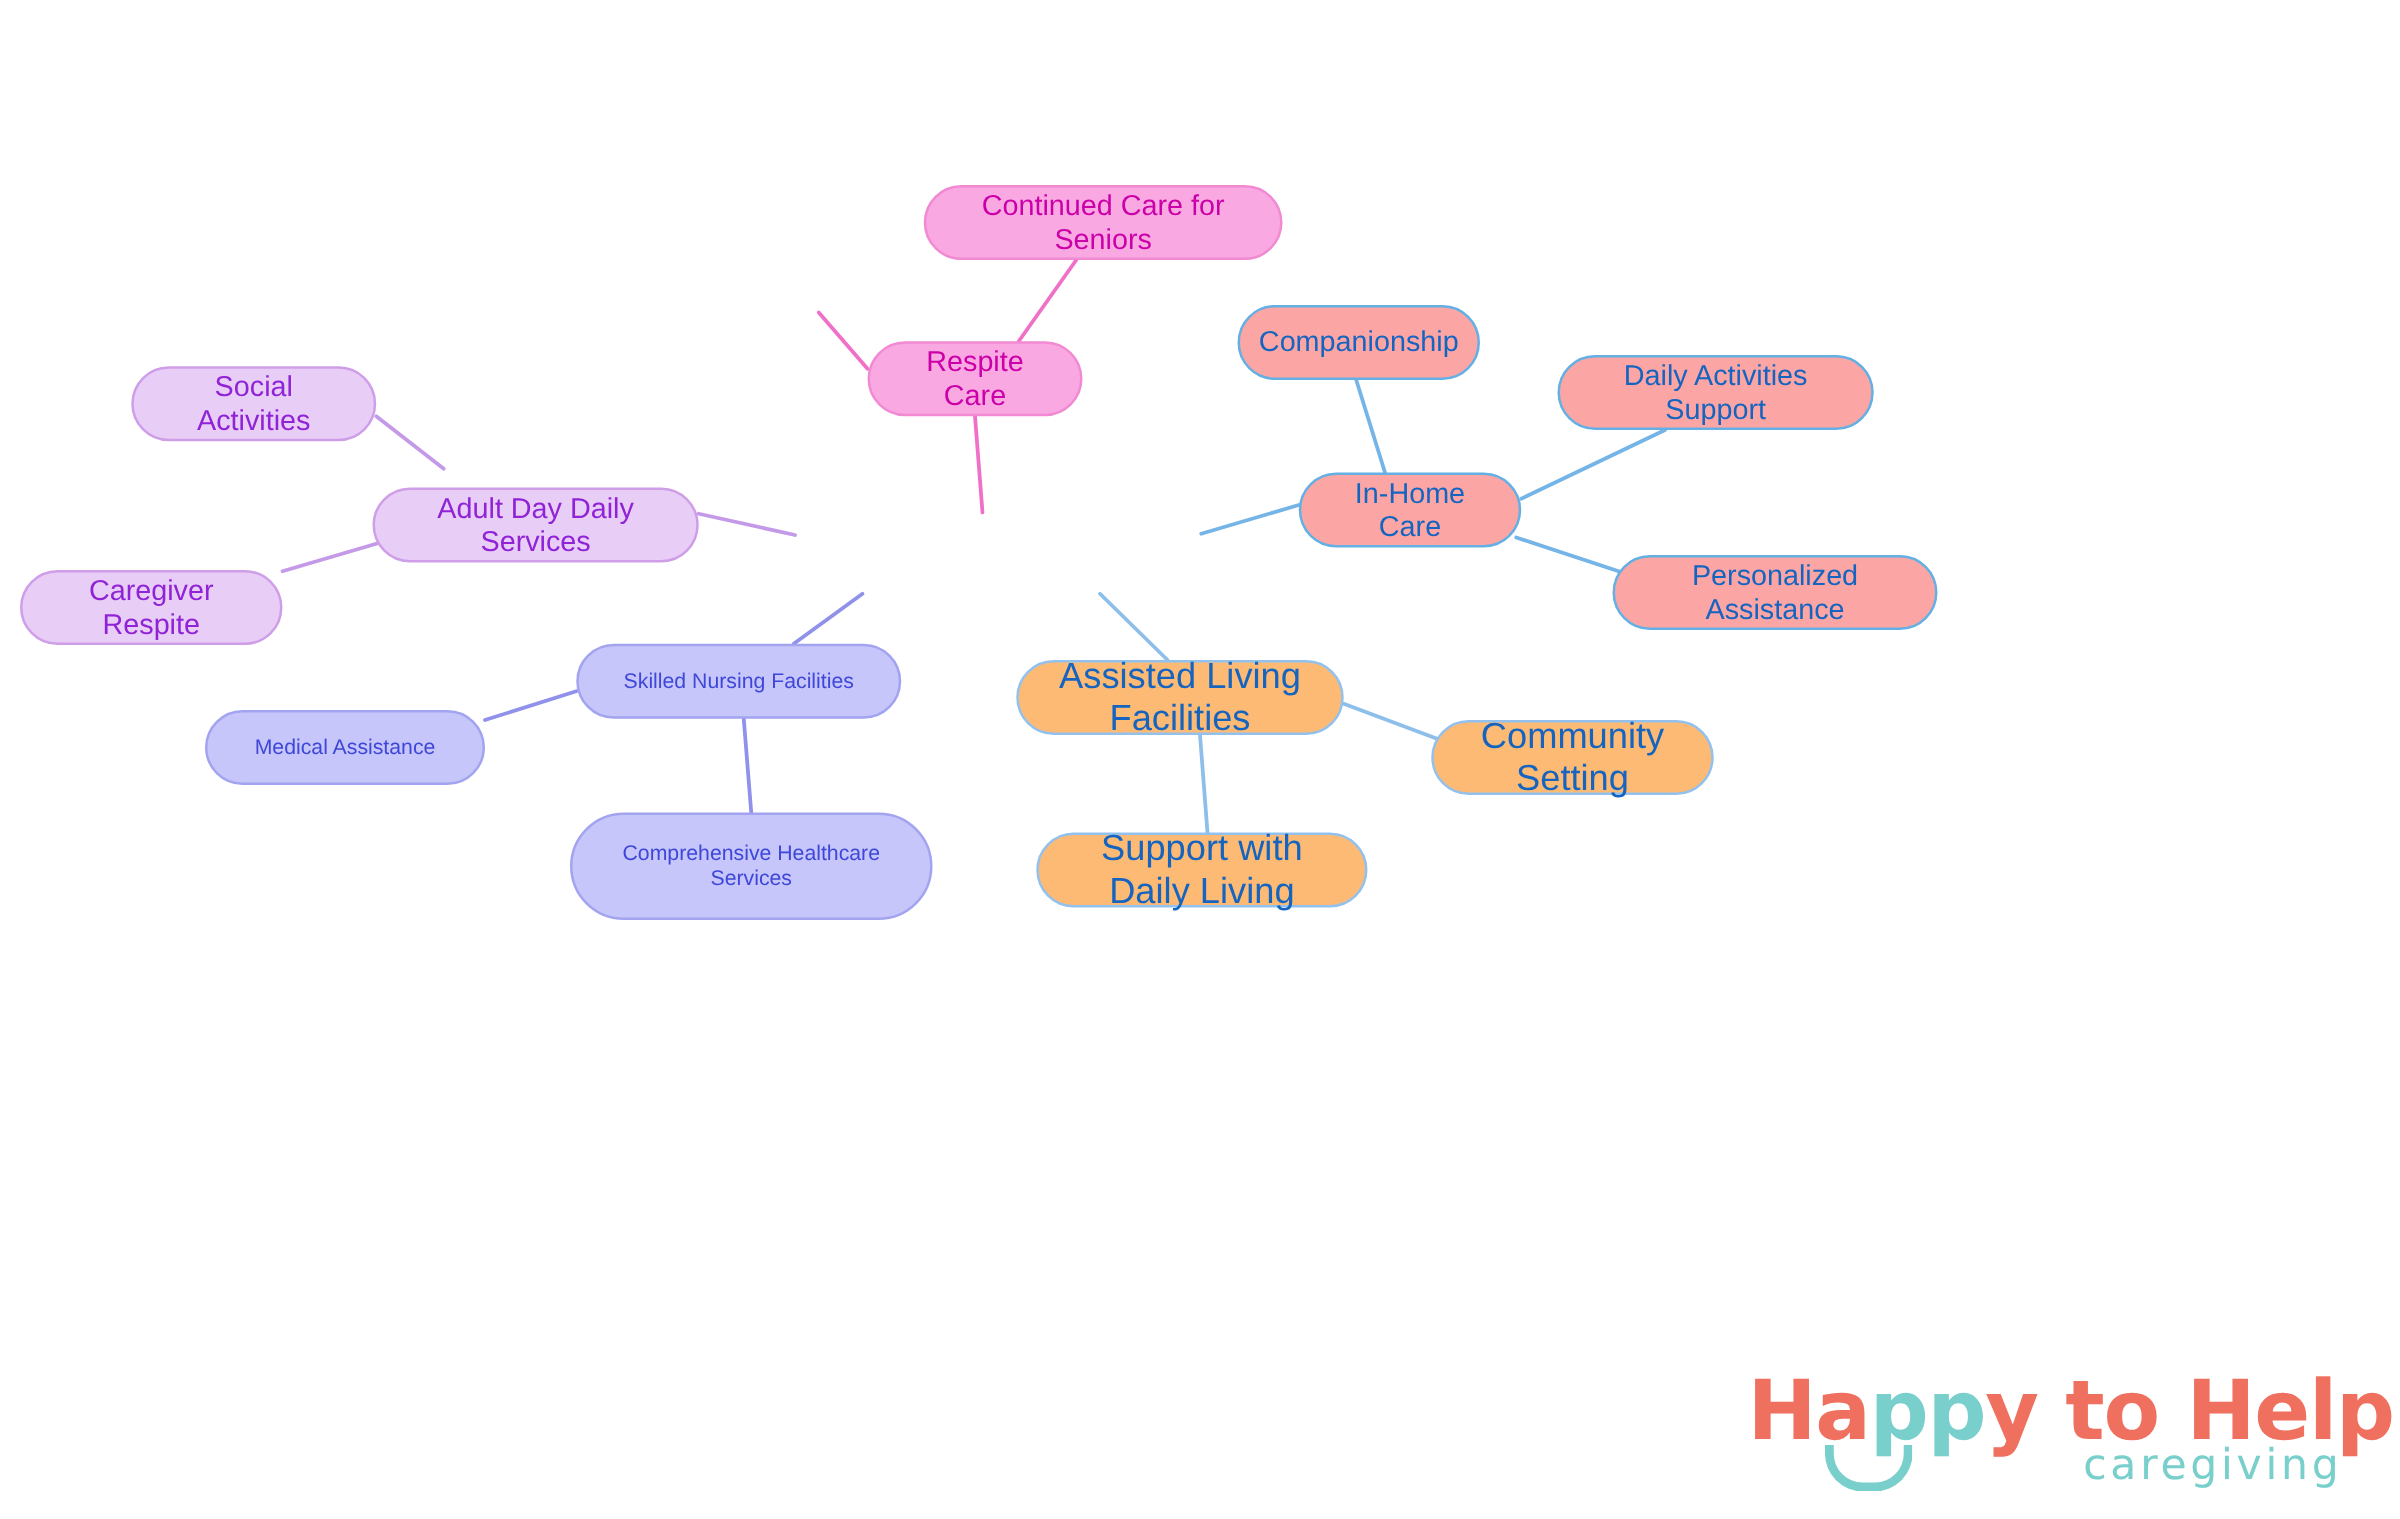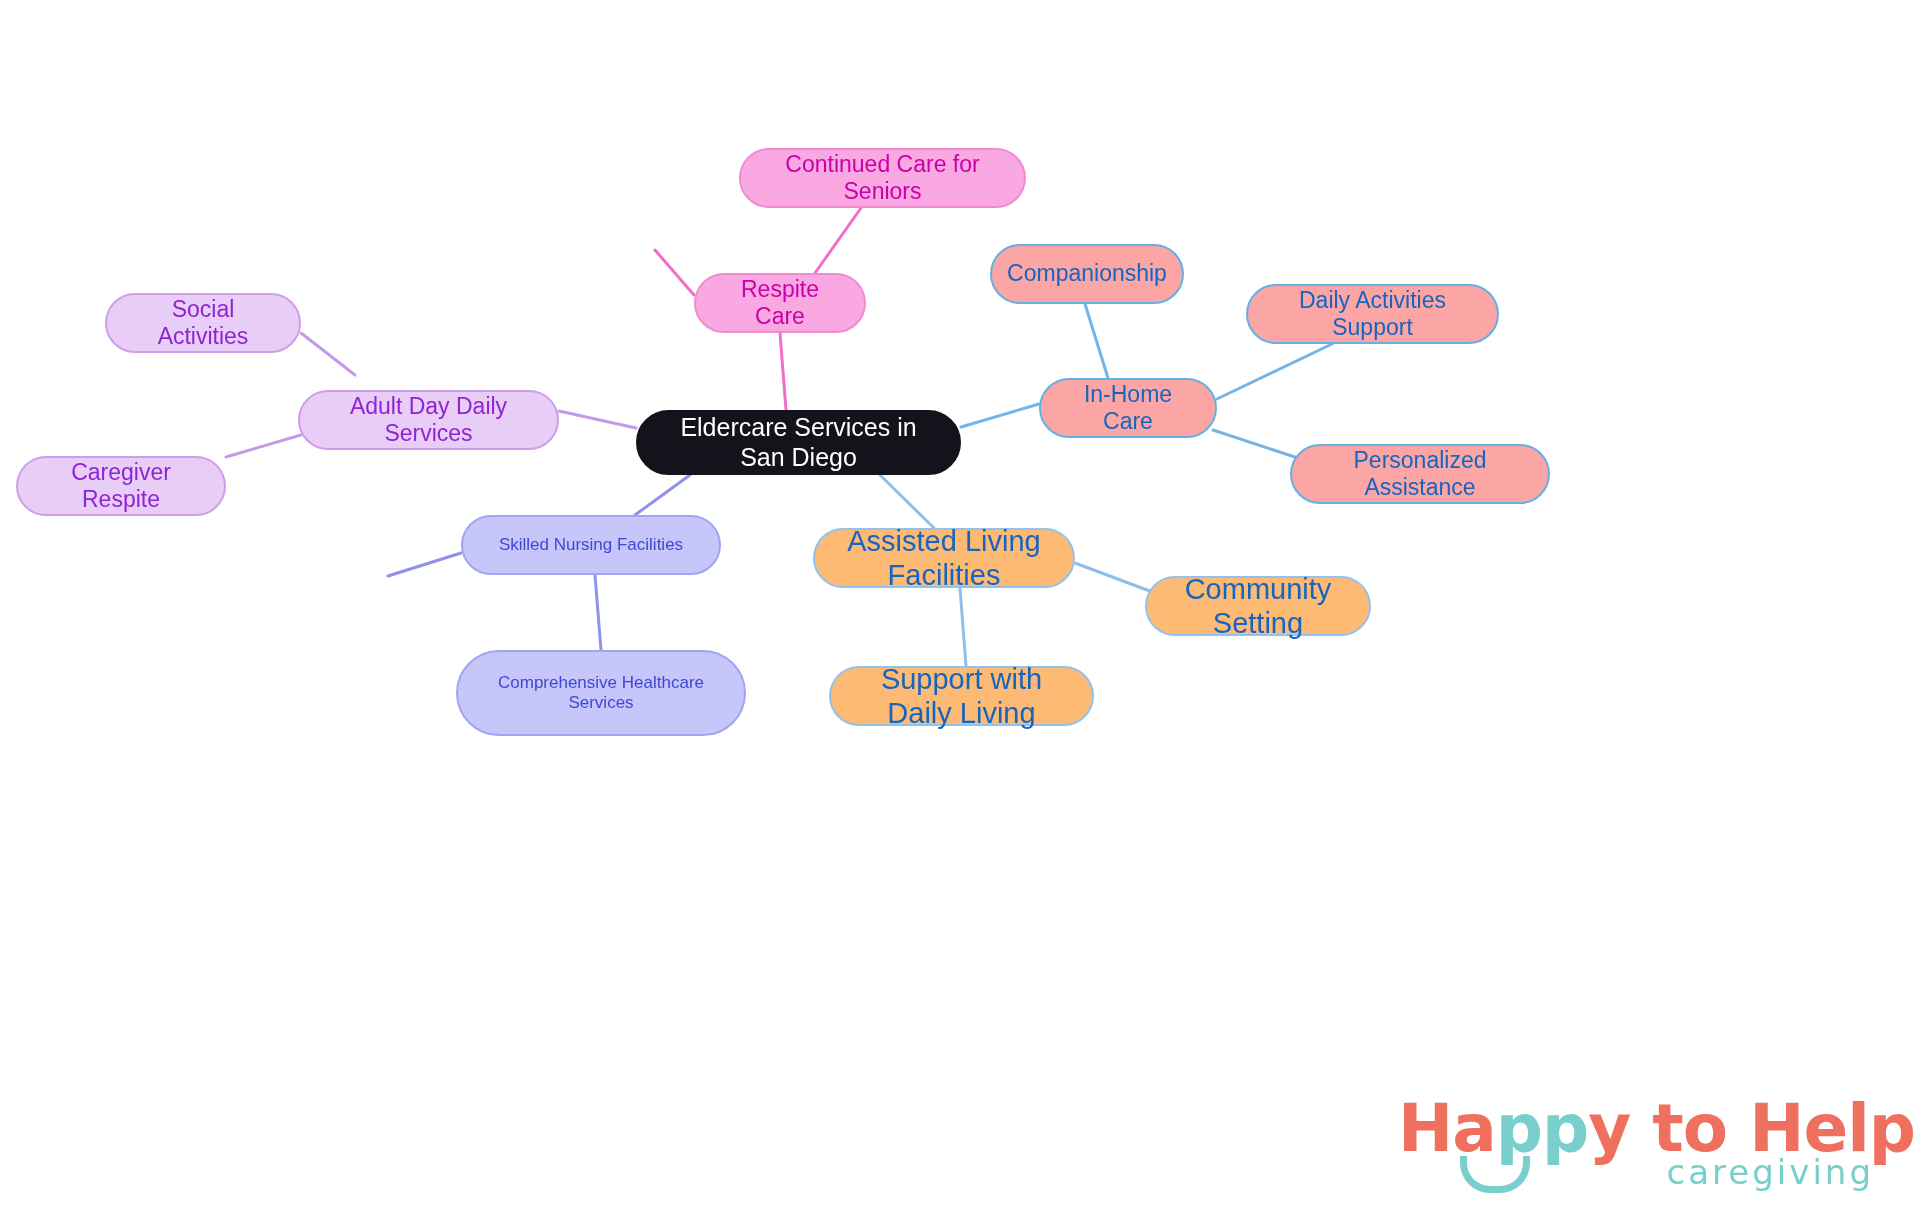--- a/index.html
+++ b/index.html
@@ -144,27 +144,27 @@
       <line x1="1075" y1="563" x2="1163" y2="596" stroke="#8dbfea" stroke-width="3" stroke-linecap="round"></line>
       <line x1="960" y1="588" x2="966" y2="666" stroke="#8dbfea" stroke-width="3" stroke-linecap="round"></line>
     </svg>
 
   <div id="logo">
     <div class="logo-word"><span class="lg-coral">Ha</span><span class="lg-teal">pp</span><span class="lg-coral">y to Help</span></div>
     <div class="logo-smile"></div>
     <div class="logo-sub">caregiving</div>
   </div>
 
-<div class="node node-root" style="left: 636px; top: 410px; width: 325px; height: 65px;">Eldercare Services in San Diego</div>
     <div class="node fam-pink" style="left: 694px; top: 273px; width: 172px; height: 60px;">Respite Care</div>
     <div class="node fam-pink" style="left: 739px; top: 148px; width: 287px; height: 60px;">Continued Care for Seniors</div>
     <div class="node fam-purple" style="left: 298px; top: 370px; width: 261px; height: 60px;">Adult Day Daily Services</div>
     <div class="node fam-purple" style="left: 105px; top: 273px; width: 196px; height: 60px;">Social Activities</div>
     <div class="node fam-purple" style="left: 16px; top: 436px; width: 210px; height: 60px;">Caregiver Respite</div>
     <div class="node fam-periwinkle" style="left: 461px; top: 515px; width: 260px; height: 60px;">Skilled Nursing Facilities</div>
+    <div class="node fam-periwinkle" style="left: 164px; top: 568px; width: 224px; height: 60px;">Medical Assistance</div>
     <div class="node fam-periwinkle" style="left: 456px; top: 650px; width: 290px; height: 86px;">Comprehensive Healthcare
 Services</div>
     <div class="node fam-blue" style="left: 1039px; top: 378px; width: 178px; height: 60px;">In-Home Care</div>
     <div class="node fam-blue" style="left: 990px; top: 244px; width: 194px; height: 60px;">Companionship</div>
     <div class="node fam-blue" style="left: 1246px; top: 284px; width: 253px; height: 60px;">Daily Activities Support</div>
     <div class="node fam-blue" style="left: 1290px; top: 444px; width: 260px; height: 60px;">Personalized Assistance</div>
     <div class="node fam-paleblue" style="left: 813px; top: 528px; width: 262px; height: 60px;">Assisted Living Facilities</div>
     <div class="node fam-paleblue" style="left: 1145px; top: 576px; width: 226px; height: 60px;">Community Setting</div>
     <div class="node fam-paleblue" style="left: 829px; top: 666px; width: 265px; height: 60px;">Support with Daily Living</div>
   </div>

